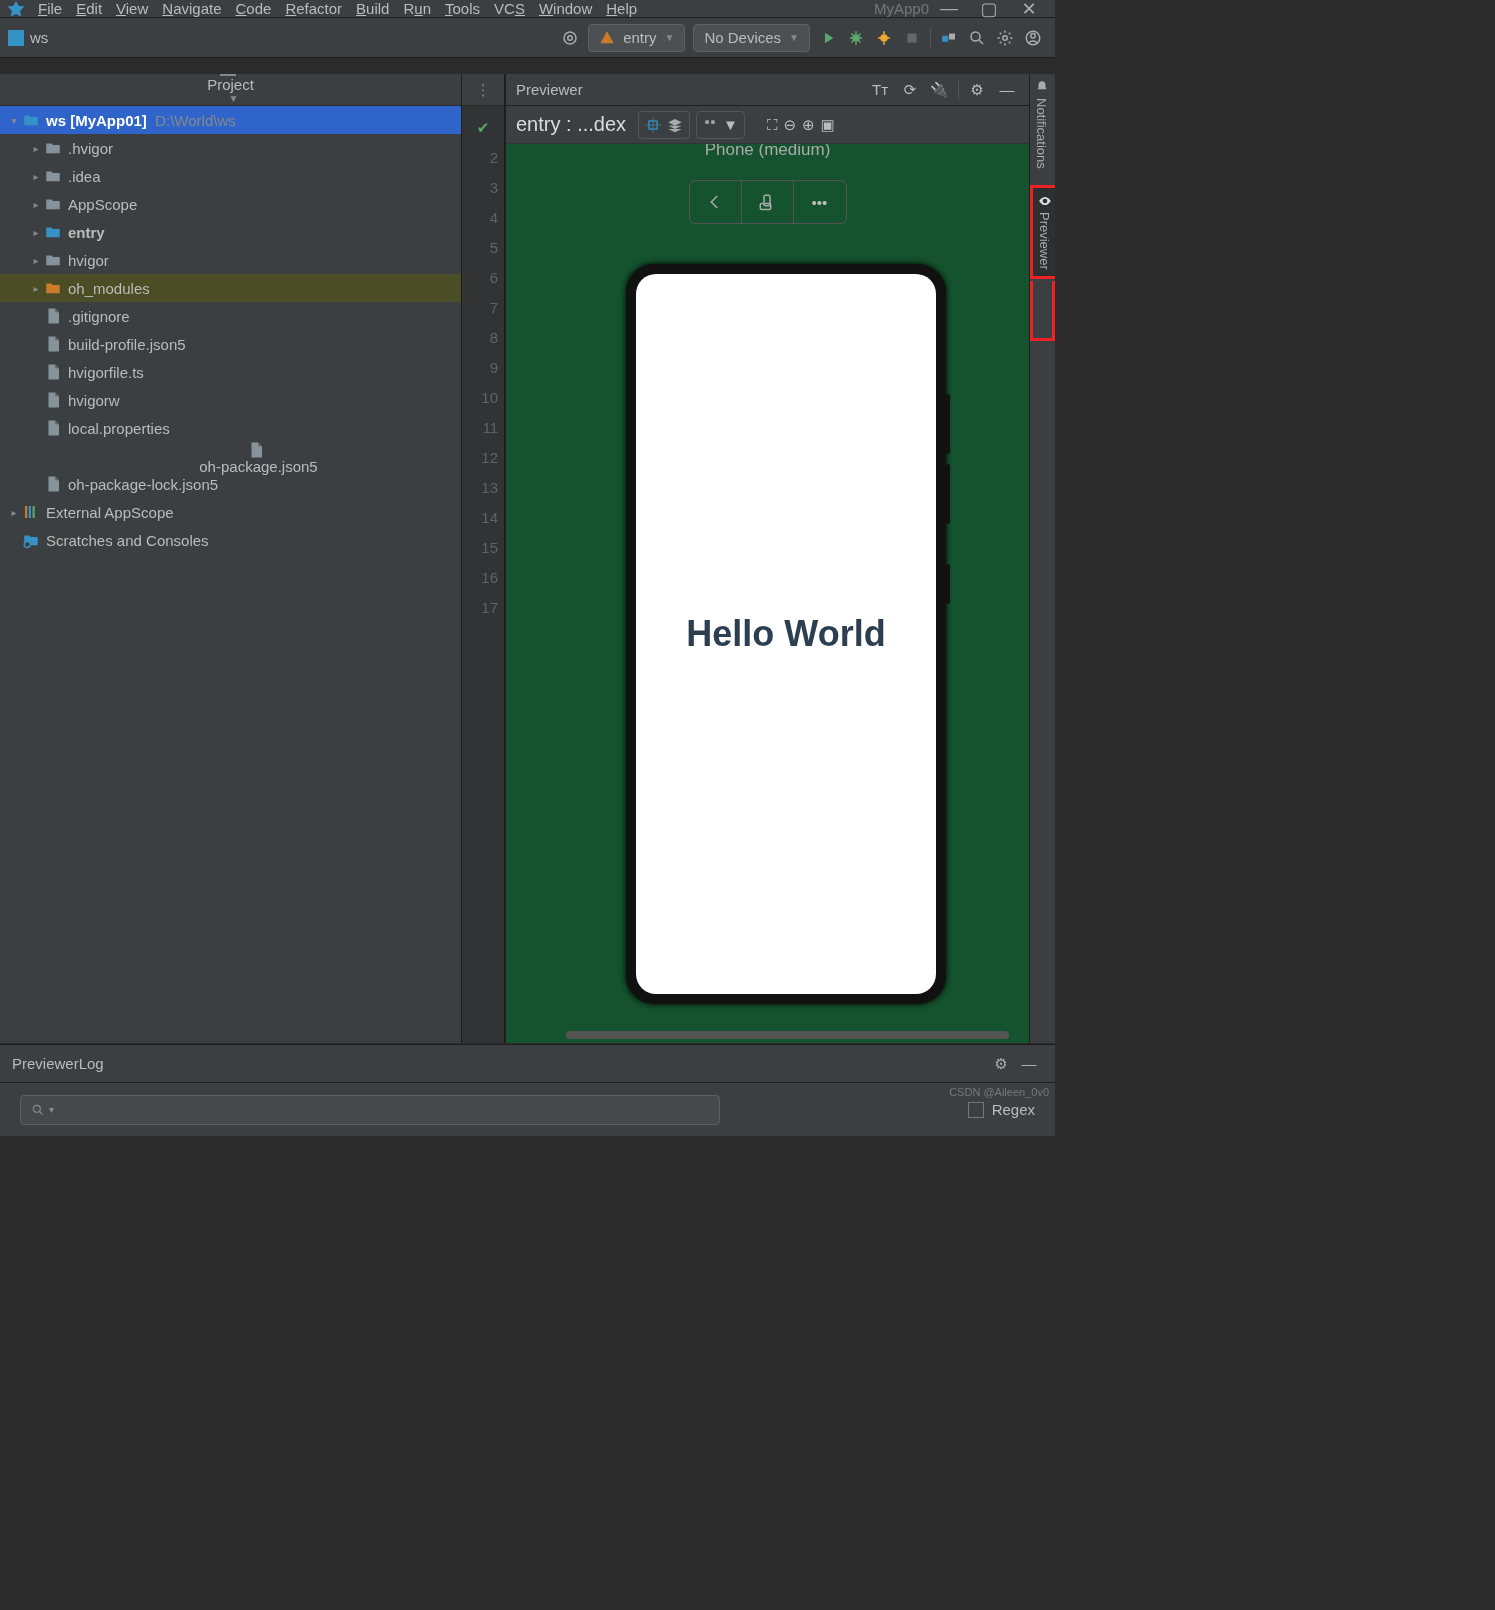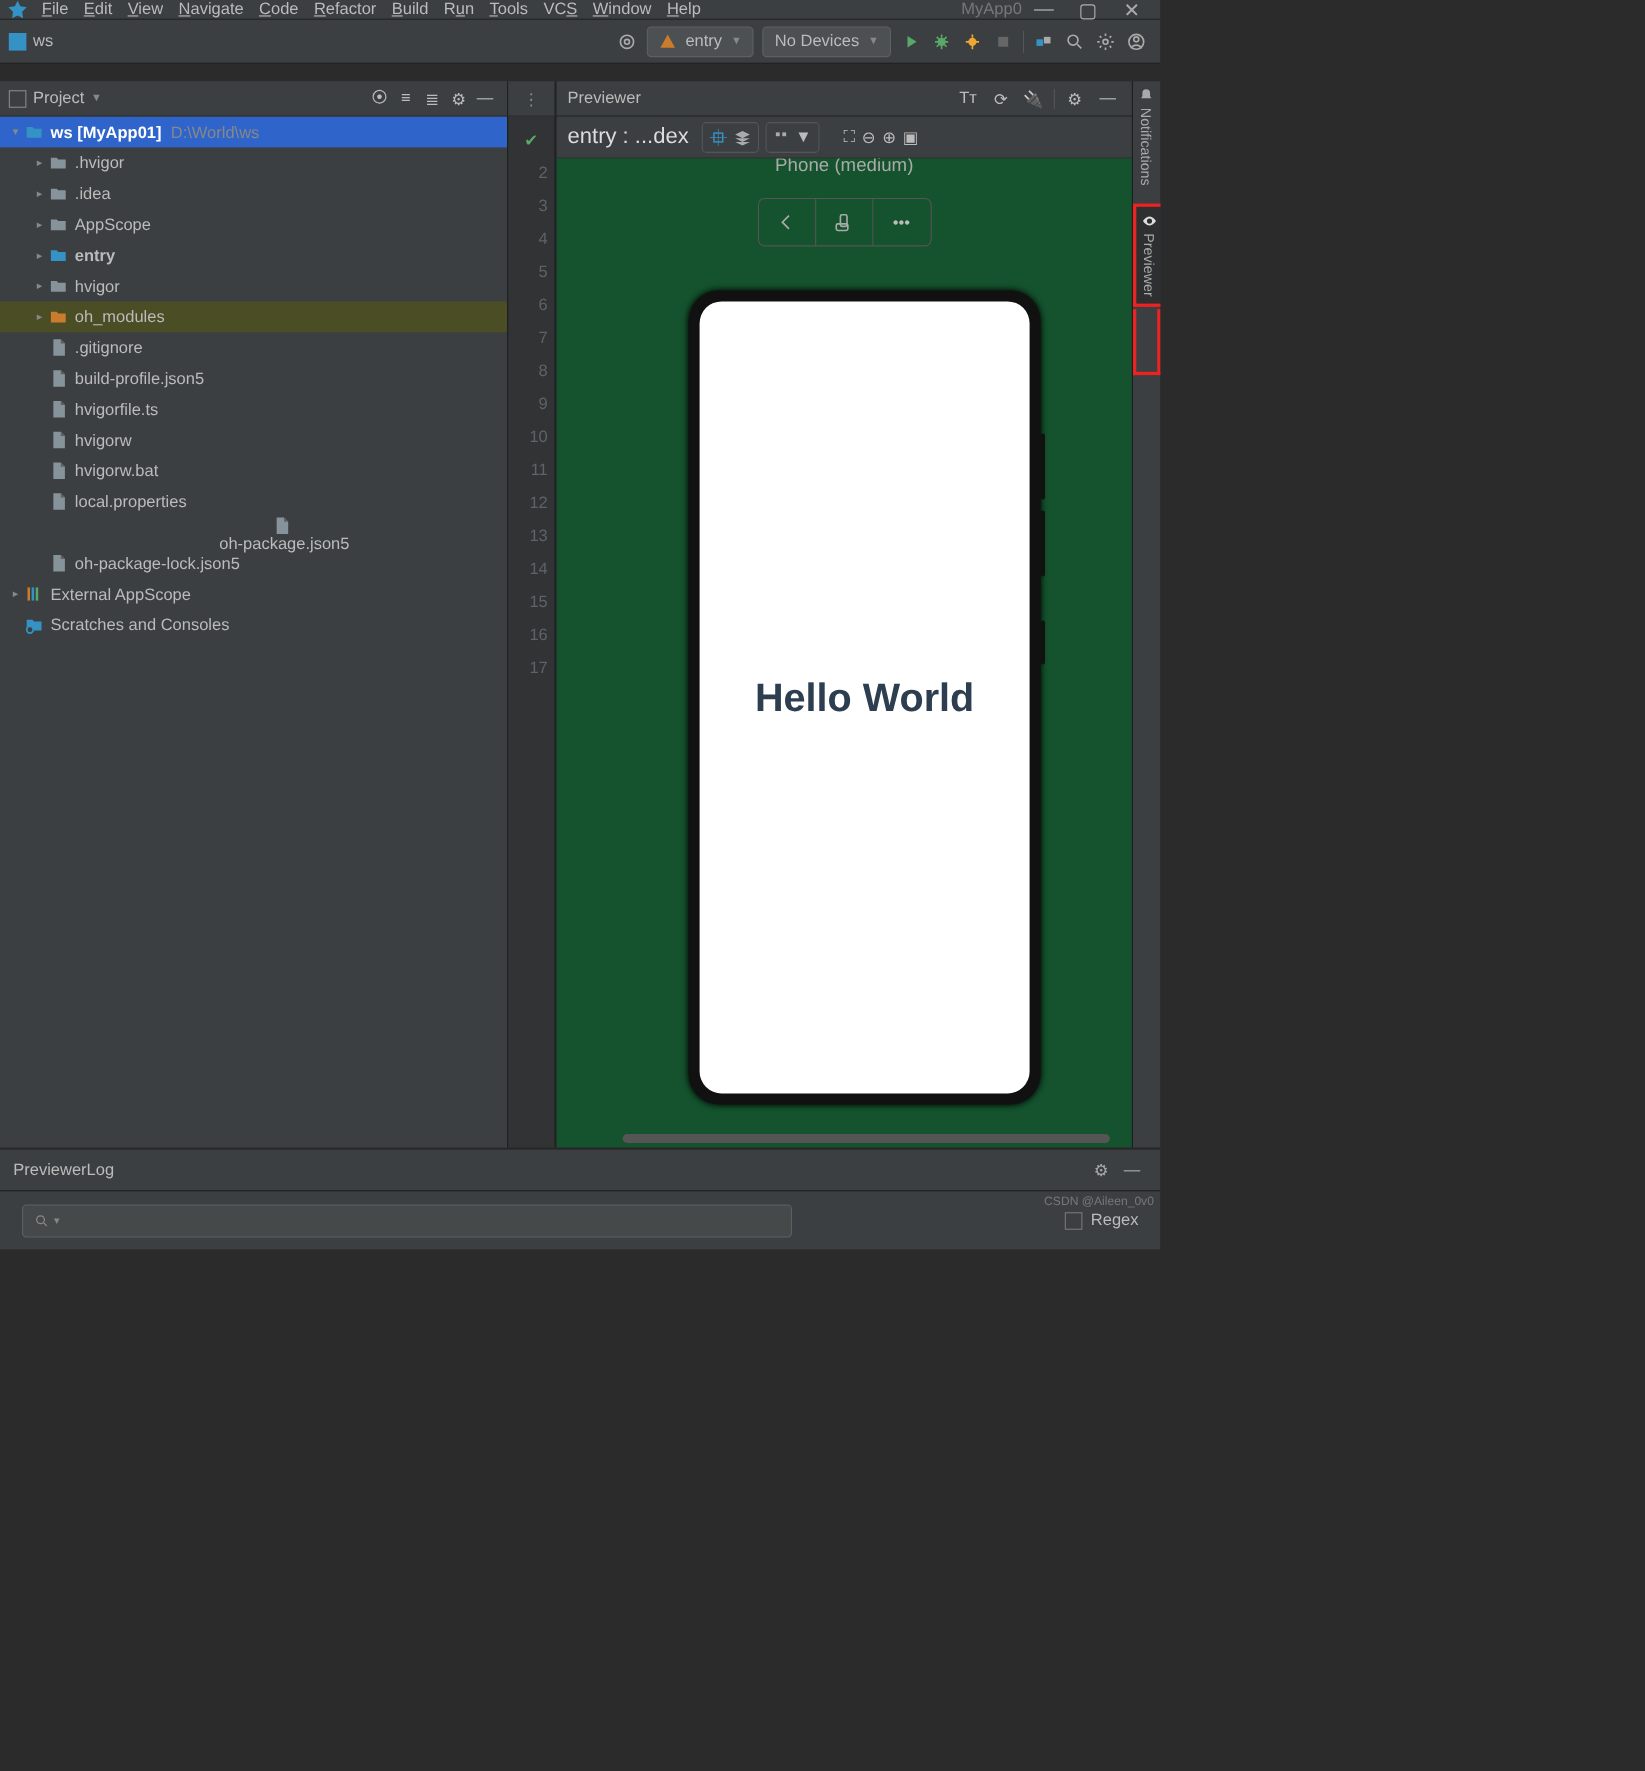--- a/index.html
+++ b/index.html
@@ -62,20 +62,21 @@
     display: flex;
   }
   
   .leftcol { width: 461px; display:flex; flex-direction:column; background:#3c3f41;}
   .toolhdr {
     height: 32px;
     background: #3c3f41;
     display: flex; align-items: center;
     padding: 0 8px;
     border-bottom: 1px solid #2b2b2b;
+    flex-direction: column;
   }
   .toolhdr .caret { font-size:10px; color:#888; margin-left:6px;}
   .toolhdr .icn { width:16px;height:16px;border:1px solid #888;margin-right:6px;}
   .toolhdr .spacer { flex:1; }
   .toolhdr .ibtn { width:24px; text-align:center; }
   .tree {
     flex: 1;
     overflow: auto;
     background: #3c3f41;
     color: #bbb;
@@ -386,29 +387,20 @@
             <span>hvigorfile.ts</span>
           </div>
           <div class="trow" style="padding-left: 44px;">
             <span class="ficon">
               <svg viewBox="0 0 24 24">
                 <path fill="#87939a" d="M6 2h9l5 5v15H6z"></path>
                 <path fill="#5e6060" d="M15 2v5h5z"></path>
               </svg>
             </span>
             <span>hvigorw</span>
-          </div>
-          <div class="trow" style="padding-left: 44px;">
-            <span class="ficon">
-              <svg viewBox="0 0 24 24">
-                <path fill="#87939a" d="M6 2h9l5 5v15H6z"></path>
-                <path fill="#5e6060" d="M15 2v5h5z"></path>
-              </svg>
-            </span>
-            <span>hvigorw.bat</span>
           </div>
           <div class="trow" style="padding-left: 44px;">
             <span class="ficon">
               <svg viewBox="0 0 24 24">
                 <path fill="#87939a" d="M6 2h9l5 5v15H6z"></path>
                 <path fill="#5e6060" d="M15 2v5h5z"></path>
               </svg>
             </span>
             <span>local.properties</span>
           </div>

